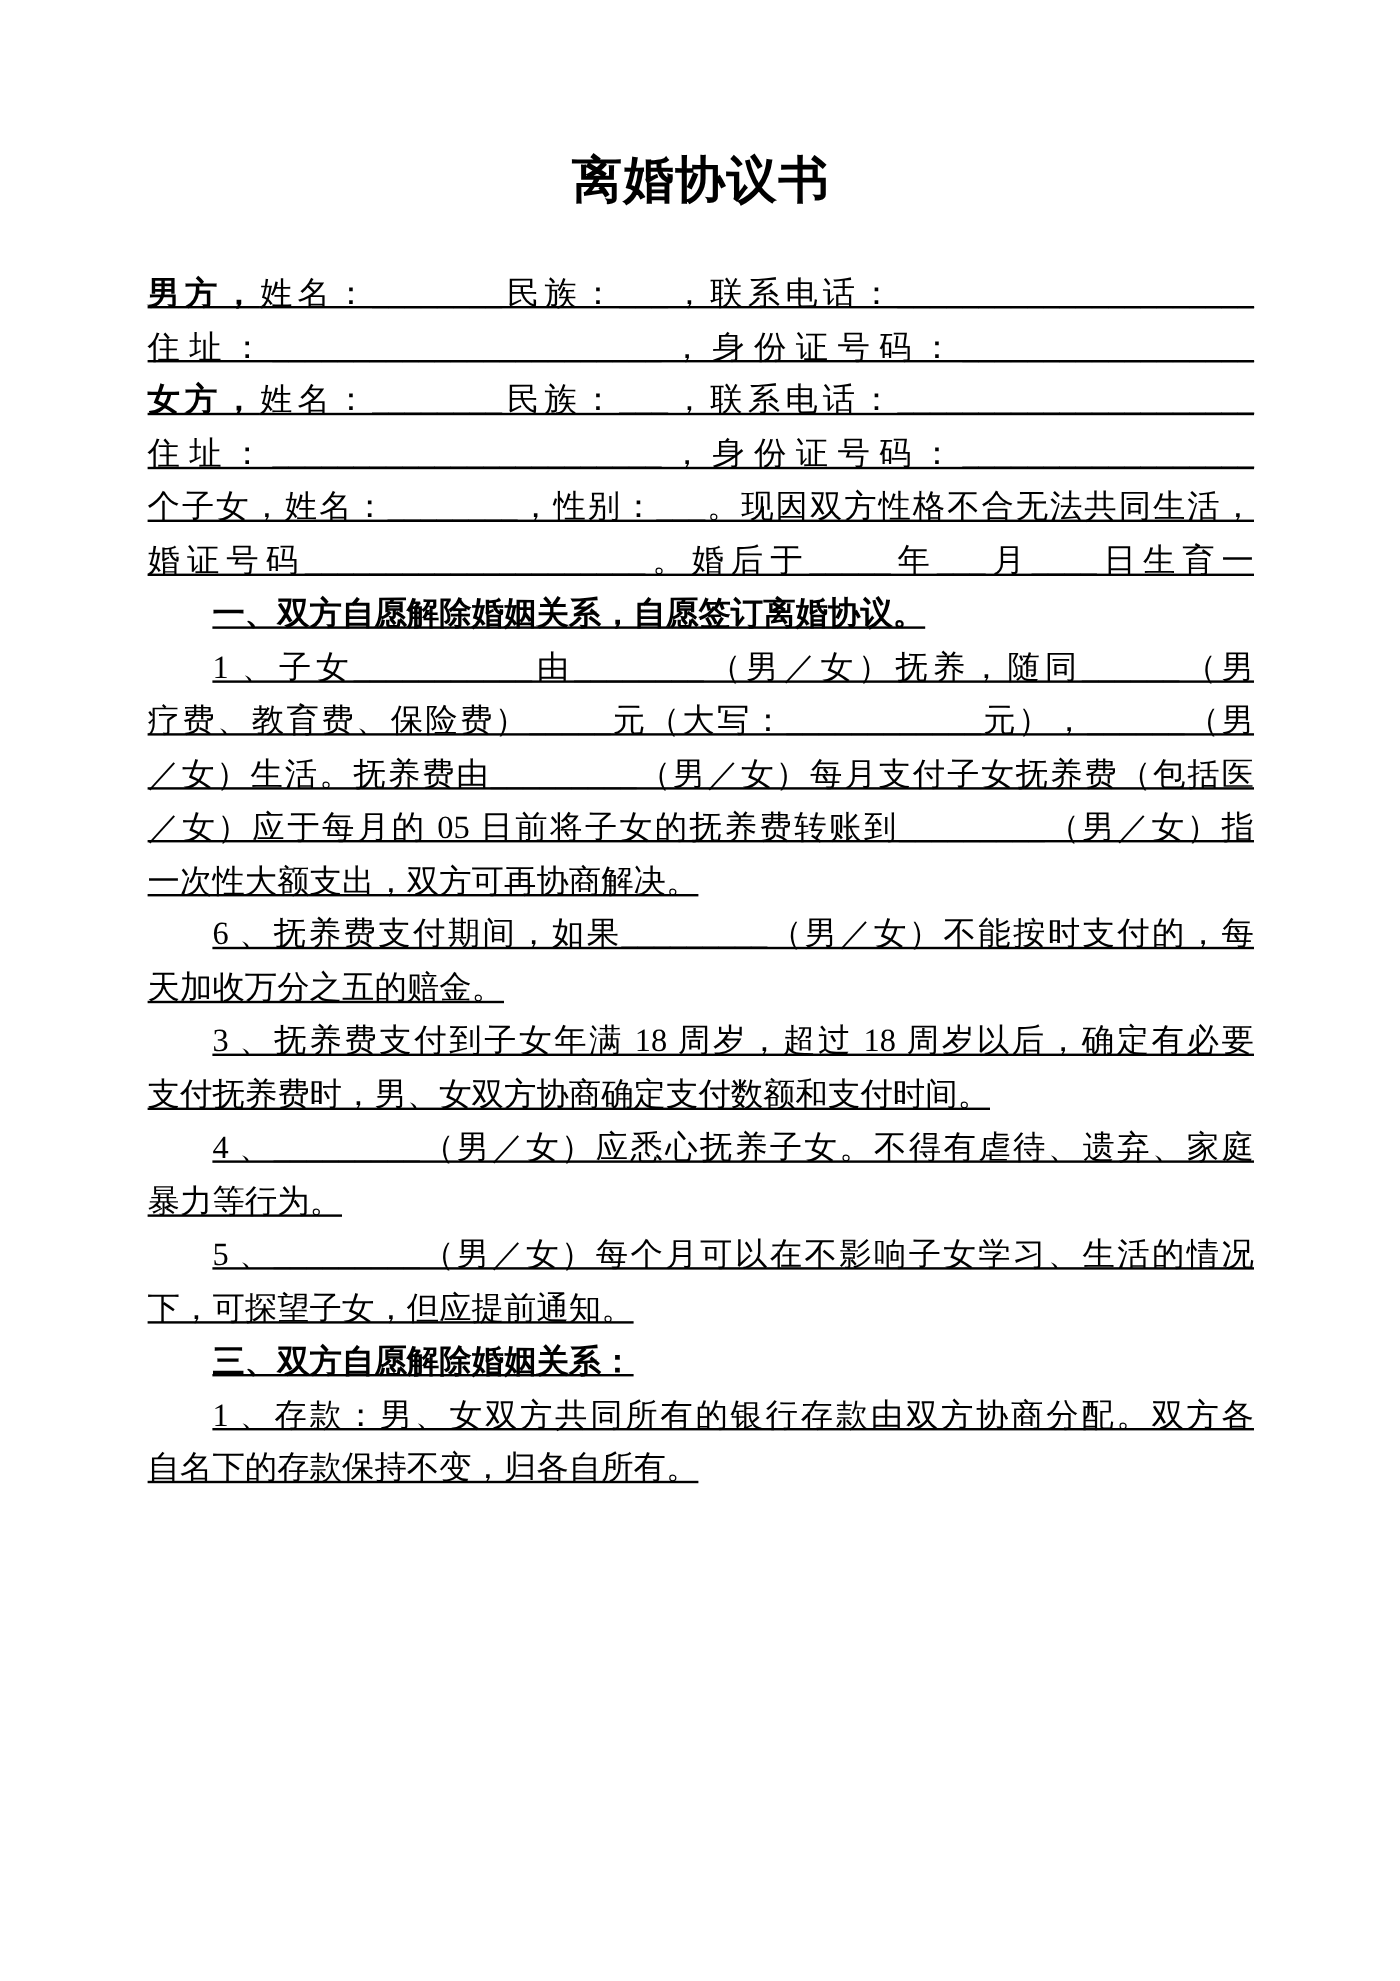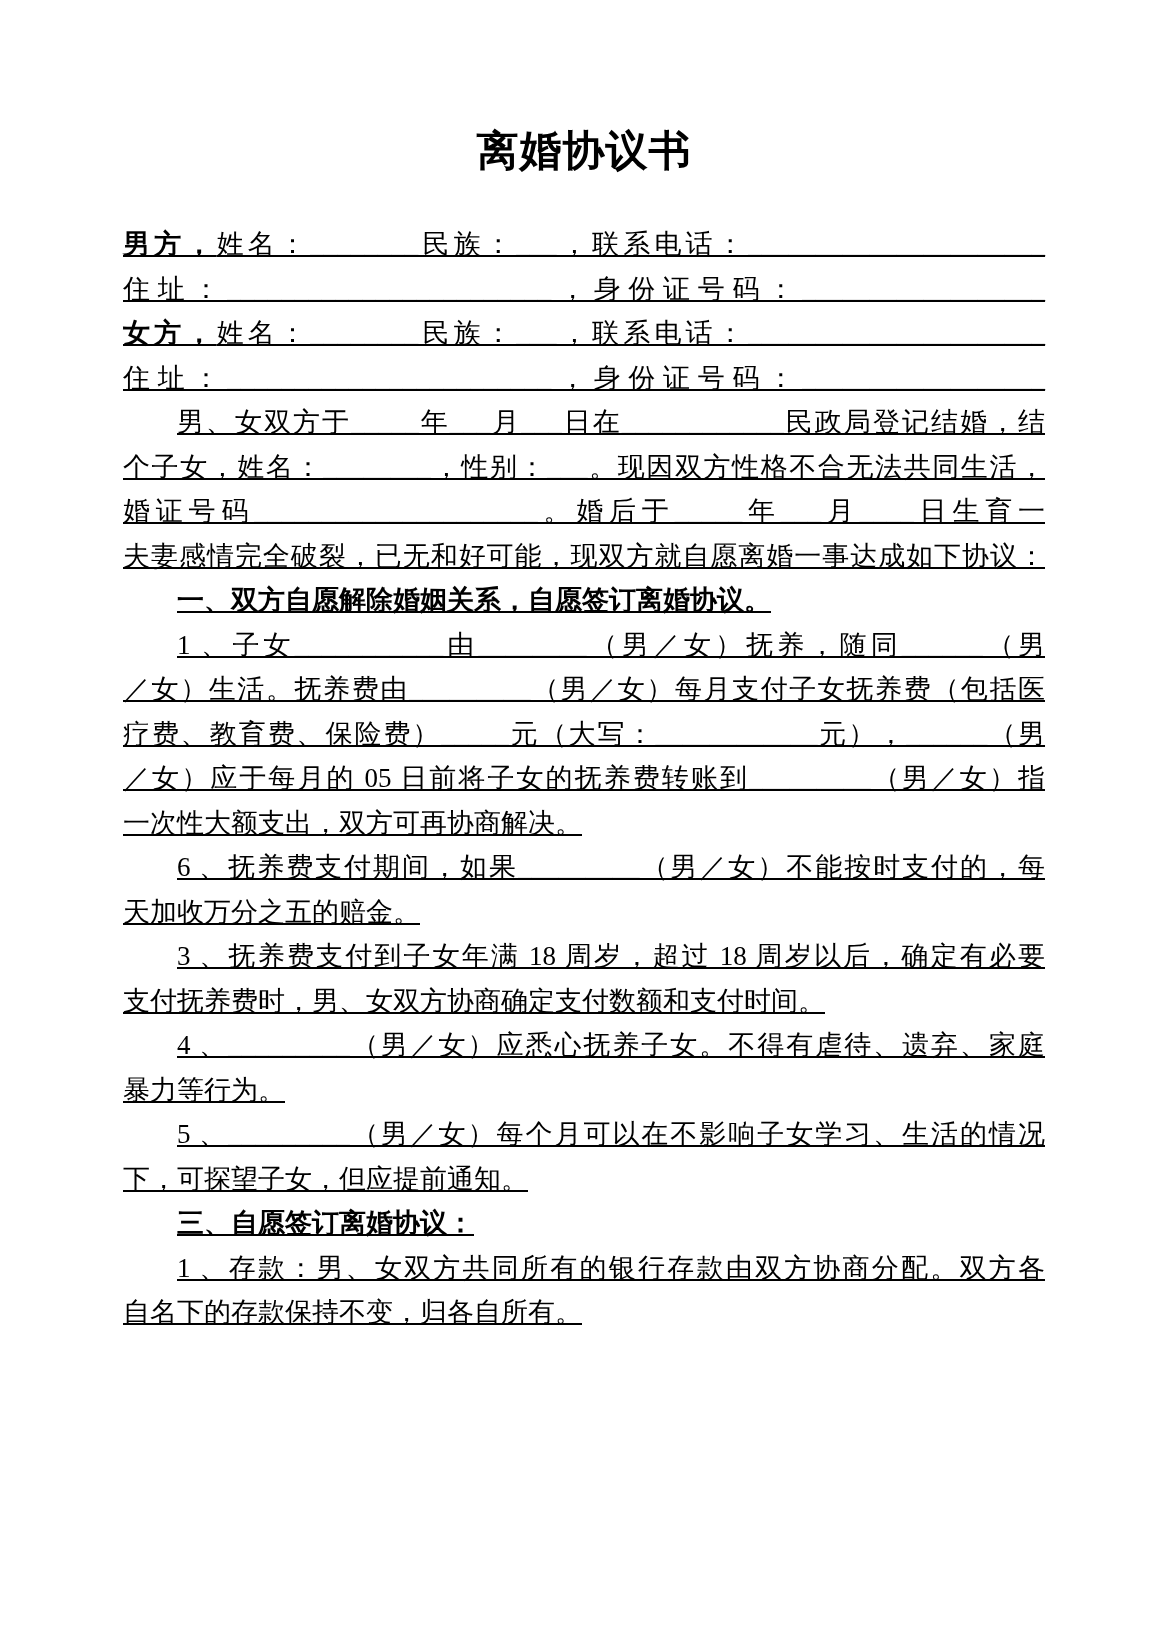--- a/index.html
+++ b/index.html
@@ -62,44 +62,42 @@
   <div class="doc-body">
 
     <p class="line jl"><span class="pfx">男方，</span><span>姓名：________民族：___，联系电话：______________________</span></p>
 
     <p class="line jl">住址：________________________，身份证号码：__________________</p>
 
     <p class="line jl"><span class="pfx">女方，</span><span>姓名：________民族：___，联系电话：______________________</span></p>
 
     <p class="line jl">住址：________________________，身份证号码：__________________</p>
 
-    <p class="line jl indent">男、女双方于_____年___月___日在____________民政局登记结婚，结</p>
     <p class="line jl">个子女，姓名：________，性别：___。现因双方性格不合无法共同生活，</p>
     <p class="line jl">婚证号码_____________________。婚后于_____年___月____日生育一</p>
-    <p class="line jl">夫妻感情完全破裂，已无和好可能，现双方就自愿离婚一事达成如下协议：</p>
 
     <p class="line indent heading">一、双方自愿解除婚姻关系，自愿签订离婚协议。</p>
 
     <p class="line jl indent">1 、子女___________由________（男／女）抚养，随同______（男</p>
+    <p class="line jl">疗费、教育费、保险费）_____元（大写：____________元），______（男</p>
     <p class="line jl">／女）生活。抚养费由_________（男／女）每月支付子女抚养费（包括医</p>
-    <p class="line jl">疗费、教育费、保险费）_____元（大写：____________元），______（男</p>
     <p class="line jl">／女）应于每月的 05 日前将子女的抚养费转账到_________（男／女）指</p>
     <p class="line">一次性大额支出，双方可再协商解决。</p>
 
     <p class="line jl indent">6 、抚养费支付期间，如果_________（男／女）不能按时支付的，每</p>
     <p class="line">天加收万分之五的赔金。</p>
 
     <p class="line jl indent">3 、抚养费支付到子女年满 18 周岁，超过 18 周岁以后，确定有必要</p>
     <p class="line">支付抚养费时，男、女双方协商确定支付数额和支付时间。</p>
 
     <p class="line jl indent">4 、_________（男／女）应悉心抚养子女。不得有虐待、遗弃、家庭</p>
     <p class="line">暴力等行为。</p>
 
     <p class="line jl indent">5 、_________（男／女）每个月可以在不影响子女学习、生活的情况</p>
     <p class="line">下，可探望子女，但应提前通知。</p>
 
-    <p class="line indent heading">三、自愿签订离婚协议：</p>
+    <p class="line indent heading">三、双方自愿解除婚姻关系：</p>
 
     <p class="line jl indent">1 、存款：男、女双方共同所有的银行存款由双方协商分配。双方各</p>
     <p class="line">自名下的存款保持不变，归各自所有。</p>
 
   </div>
 </div>
 
 </body></html>

